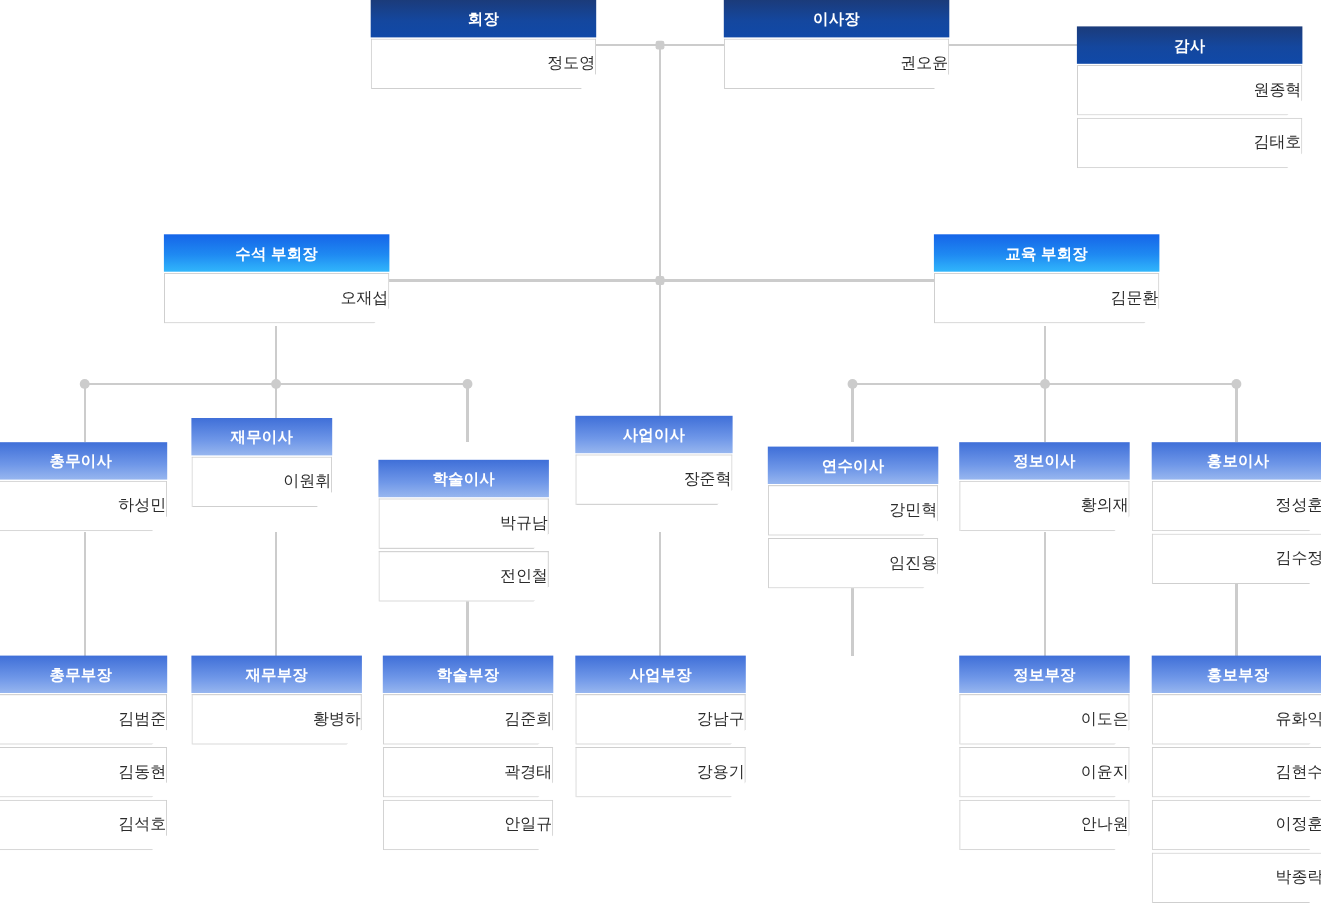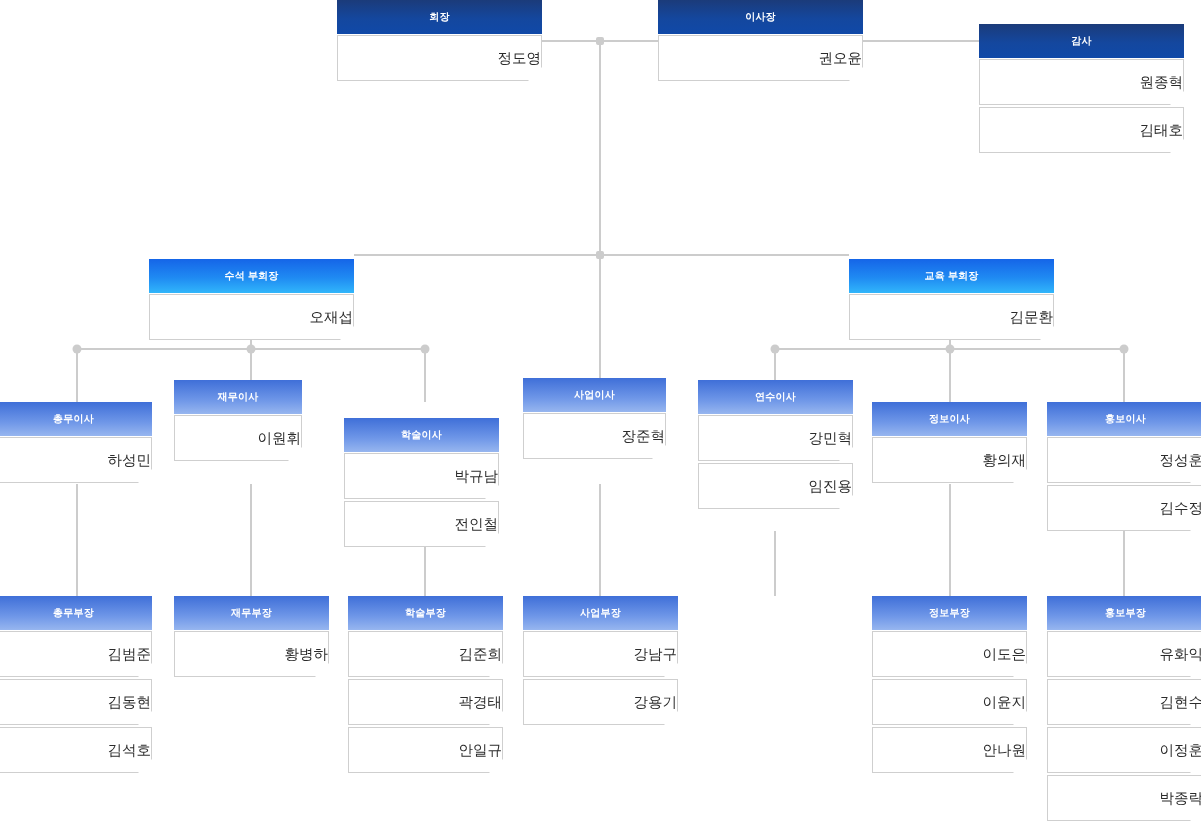--- a/index.html
+++ b/index.html
@@ -30,27 +30,27 @@
   .node-stack {
     position: absolute;
     z-index: 2;
   }
 
   .node-header {
     height: 34px;
     line-height: 34px;
     text-align: center;
     color: #ffffff;
-    font-size: 10px;
+    font-size: 14px;
     font-weight: bold;
     letter-spacing: 0.2px;
     white-space: nowrap;
   }
   .lvl-chair  { background: linear-gradient(180deg, #1b3b7a 0%, #14479e 55%, #1049a8 100%); }
-  .lvl-vice   { background: linear-gradient(180deg, #1565e8 0%, #1f8af2 55%, #31b6fb 100%); margin-top: 46px; }
+  .lvl-vice   { background: linear-gradient(180deg, #1565e8 0%, #1f8af2 55%, #31b6fb 100%); }
   .lvl-dir    { background: linear-gradient(180deg, #3f6fd8 0%, #6f97e8 60%, #97b6ef 100%); }
   .lvl-mgr    { background: linear-gradient(180deg, #3f6fd8 0%, #6f97e8 60%, #97b6ef 100%); }
 
   .node-body {
     position: relative;
     height: 46px;
     line-height: 44px;
     margin-top: 1px;
     text-align: right;
     font-size: 14.5px;
@@ -167,21 +167,21 @@
     <div class="node-header lvl-dir">학술이사</div>
     <div class="node-body">박규남</div>
     <div class="node-body">전인철</div>
   </div>
 
   <div class="node-stack" style="left:523px; top:378px; width:143px;">
     <div class="node-header lvl-dir">사업이사</div>
     <div class="node-body">장준혁</div>
   </div>
 
-  <div class="node-stack" style="left:698px; top:380px; width:155px;">
+  <div class="node-stack" style="left:698px; top:406px; width:155px;">
     <div class="node-header lvl-dir">연수이사</div>
     <div class="node-body">강민혁</div>
     <div class="node-body">임진용</div>
   </div>
 
   <div class="node-stack" style="left:872px; top:402px; width:155px;">
     <div class="node-header lvl-dir">정보이사</div>
     <div class="node-body">황의재</div>
   </div>
 

